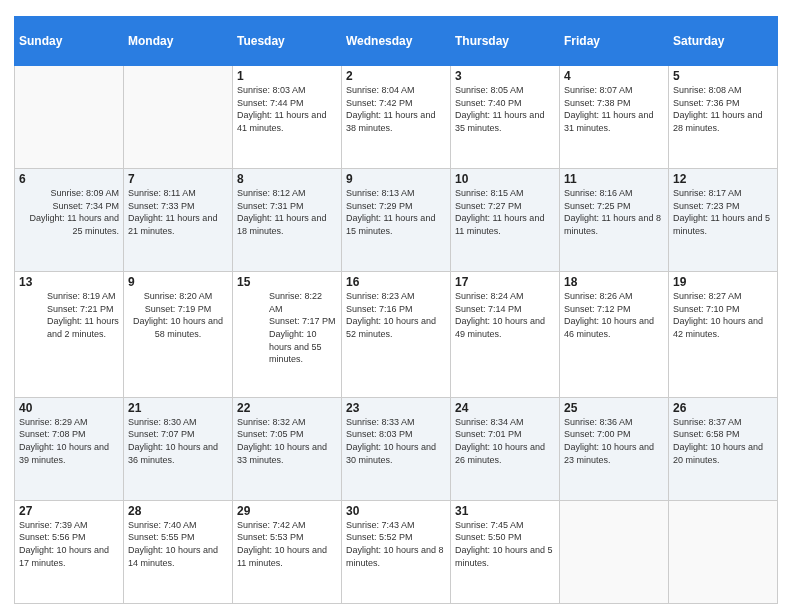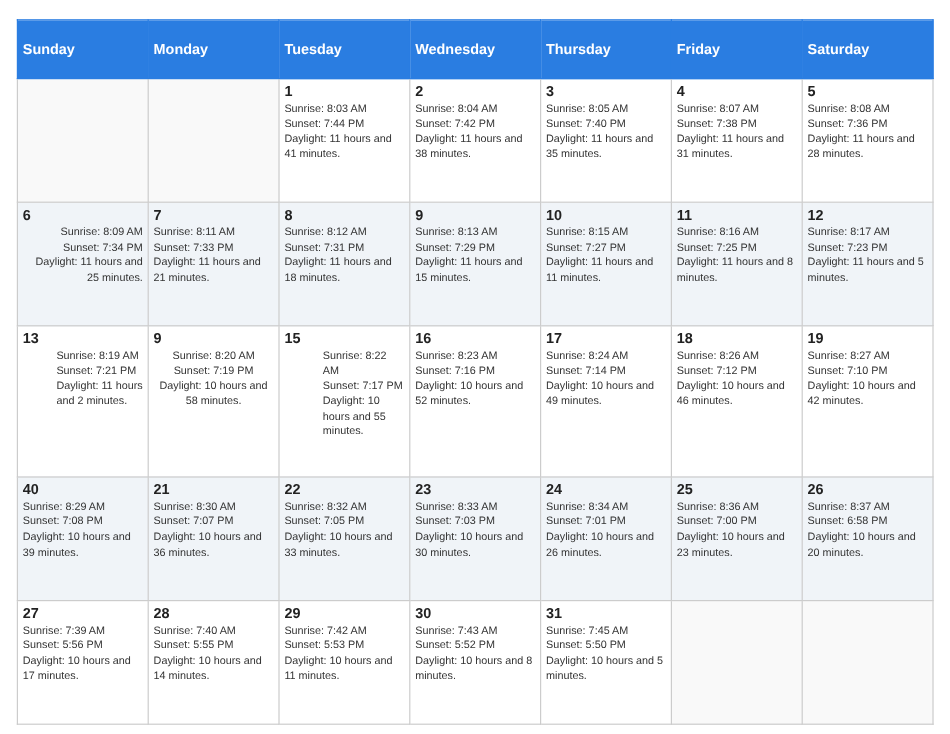--- a/index.html
+++ b/index.html
@@ -263,21 +263,21 @@
           </td>
           <td>
             <span class="day-num">22</span>
             <div class="cell-text" style="white-space: pre-line;">Sunrise: 8:32 AM
 Sunset: 7:05 PM
 Daylight: 10 hours and 33 minutes.</div>
           </td>
           <td>
             <span class="day-num">23</span>
             <div class="cell-text" style="white-space: pre-line;">Sunrise: 8:33 AM
-Sunset: 7:03 PM
+Sunset: 8:03 PM
 Daylight: 10 hours and 30 minutes.</div>
           </td>
           <td>
             <span class="day-num">24</span>
             <div class="cell-text" style="white-space: pre-line;">Sunrise: 8:34 AM
 Sunset: 7:01 PM
 Daylight: 10 hours and 26 minutes.</div>
           </td>
           <td>
             <span class="day-num">25</span>

